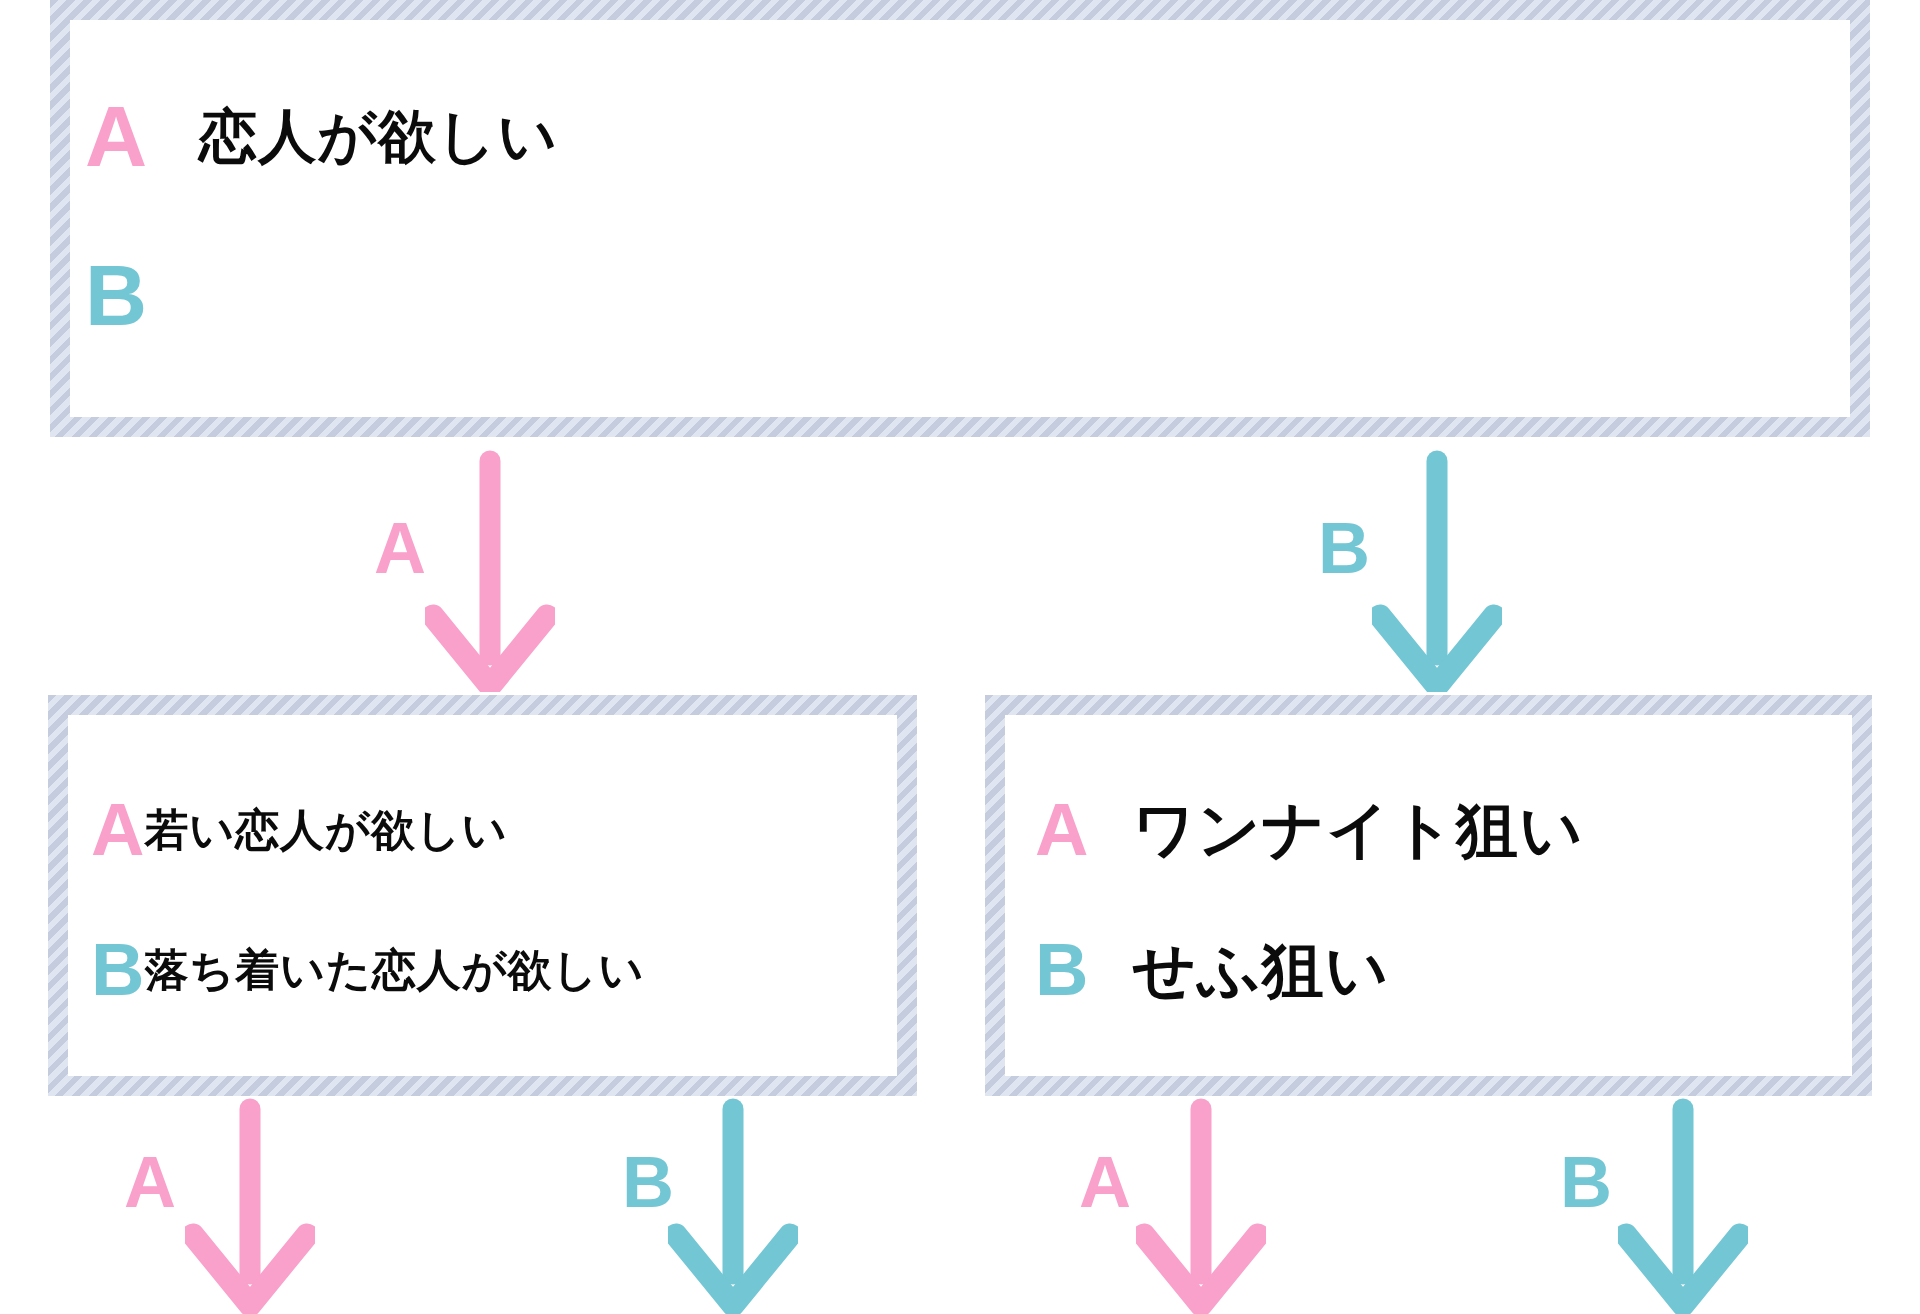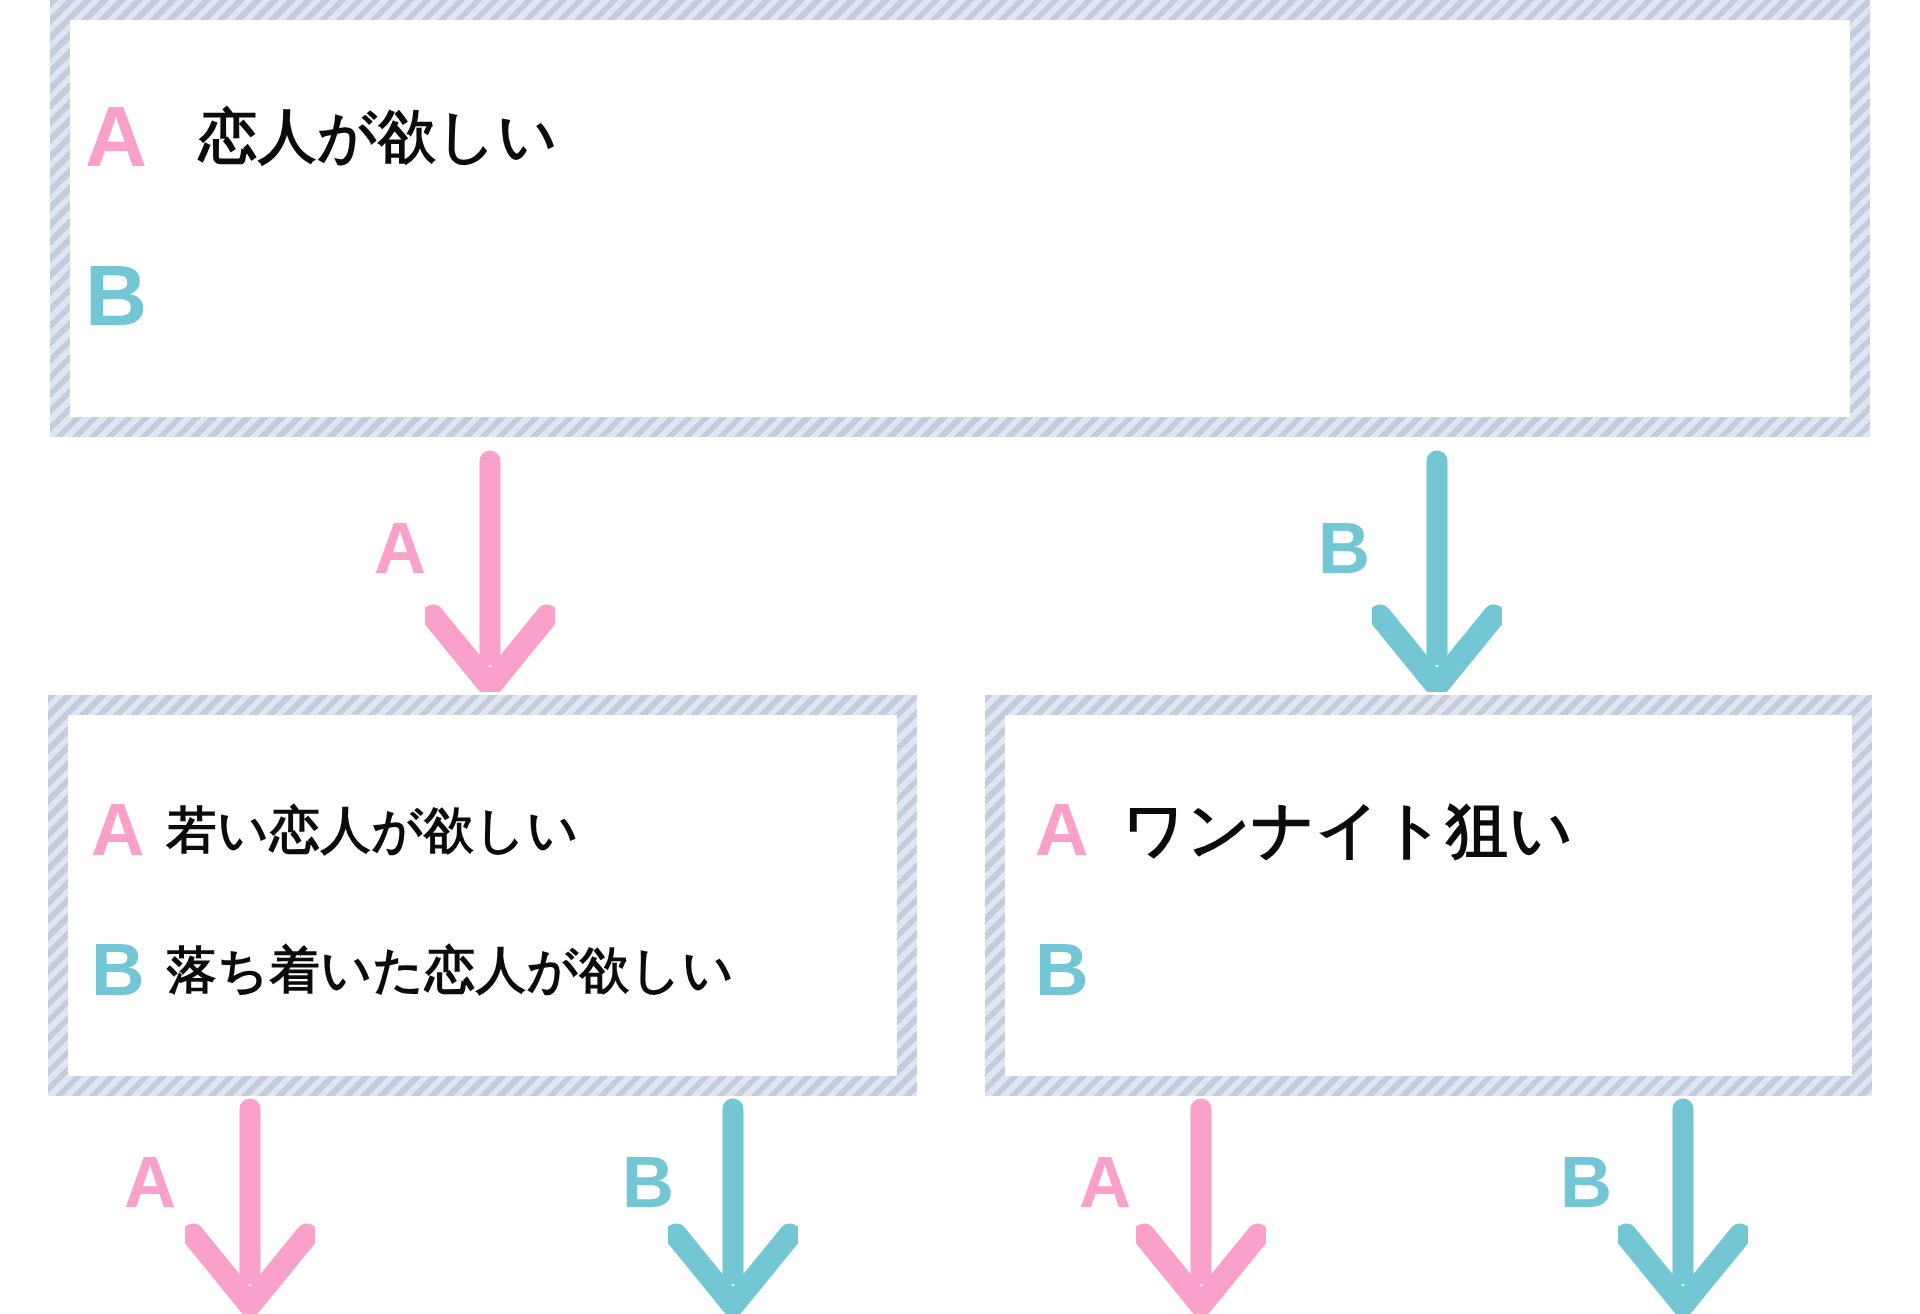--- a/index.html
+++ b/index.html
@@ -36,22 +36,22 @@
     line-height:1;
   }
   .letter{line-height:1;}
   .letter-a{color:var(--pink,#f9a0cb);}
   .letter-b{color:var(--teal,#73c6d4);}
   .jtext{color:var(--text-black,#0b0b0b);letter-spacing:0.02em;line-height:1;}
 
   .box-root .letter{font-size:86px;}
   .box-root .jtext{font-size:58px;margin-left:52px;}
   .box-left .letter,.box-right .letter{font-size:74px;}
-  .box-left .jtext{font-size:50px;margin-left:22px;}
-  .box-right .jtext{font-size:62px;margin-left:34px;}
+  .box-left .jtext{font-size:44px;}
+  .box-right .jtext{font-size:62px;margin-left:44px;}
 
   .arrow{position:absolute;display:block;}
   .arrow .stroke{fill:none;stroke-linecap:round;stroke-linejoin:round;}
   .arrow-pink .stroke{stroke:var(--pink,#f9a0cb);}
   .arrow-teal .stroke{stroke:var(--teal,#73c6d4);}
 
   .arrow-label{
     position:absolute;
     transform:translate(-50%,-50%);
     font-size:72px;line-height:1;
@@ -97,20 +97,21 @@
     </div>
   </section>
 
   <section class="box box-right">
     <div class="row" style="left:30px;top:115px;">
       <span class="letter letter-a">A</span>
       <span class="jtext">ワンナイト狙い</span>
     </div>
     <div class="row" style="left:30px;top:255px;">
       <span class="letter letter-b">B</span>
+      <span class="jtext">せふ狙い</span>
     </div>
   </section>
 
   <span class="arrow-label pink" style="left:150px;top:1182px;">A</span>
   <svg class="arrow arrow-pink" style="left:185px;top:1098px;" width="130" height="216" viewBox="0 0 130 216">
     <line class="stroke" x1="65" y1="11" x2="65" y2="176" stroke-width="21"></line>
     <path class="stroke" d="M 8 137 L 65 207 L 122 137" stroke-width="23"></path>
   </svg>
 
   <span class="arrow-label teal" style="left:648px;top:1182px;">B</span>

